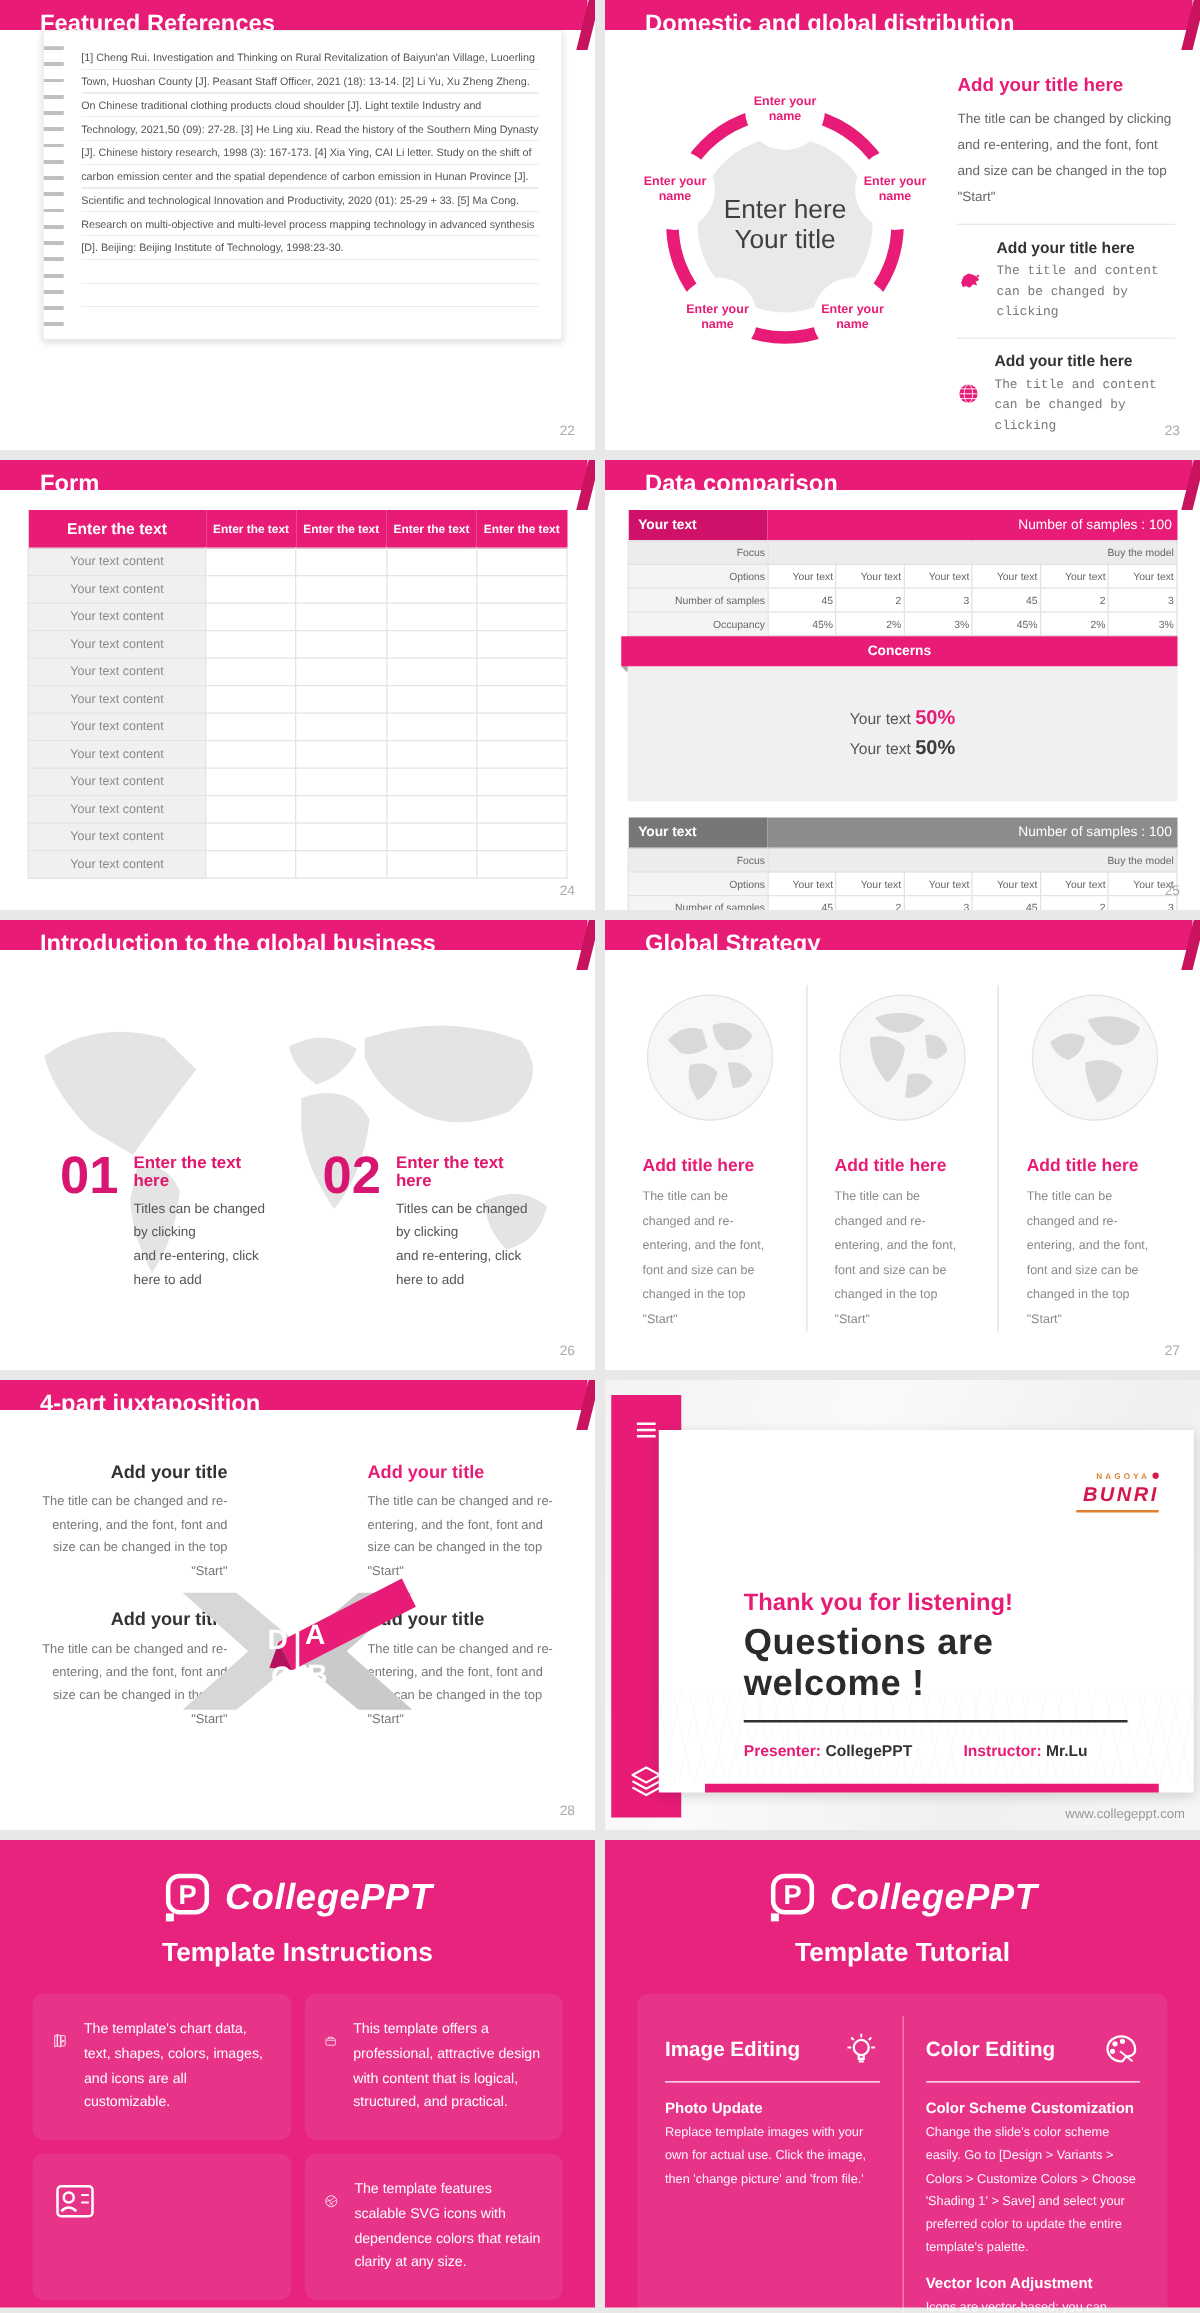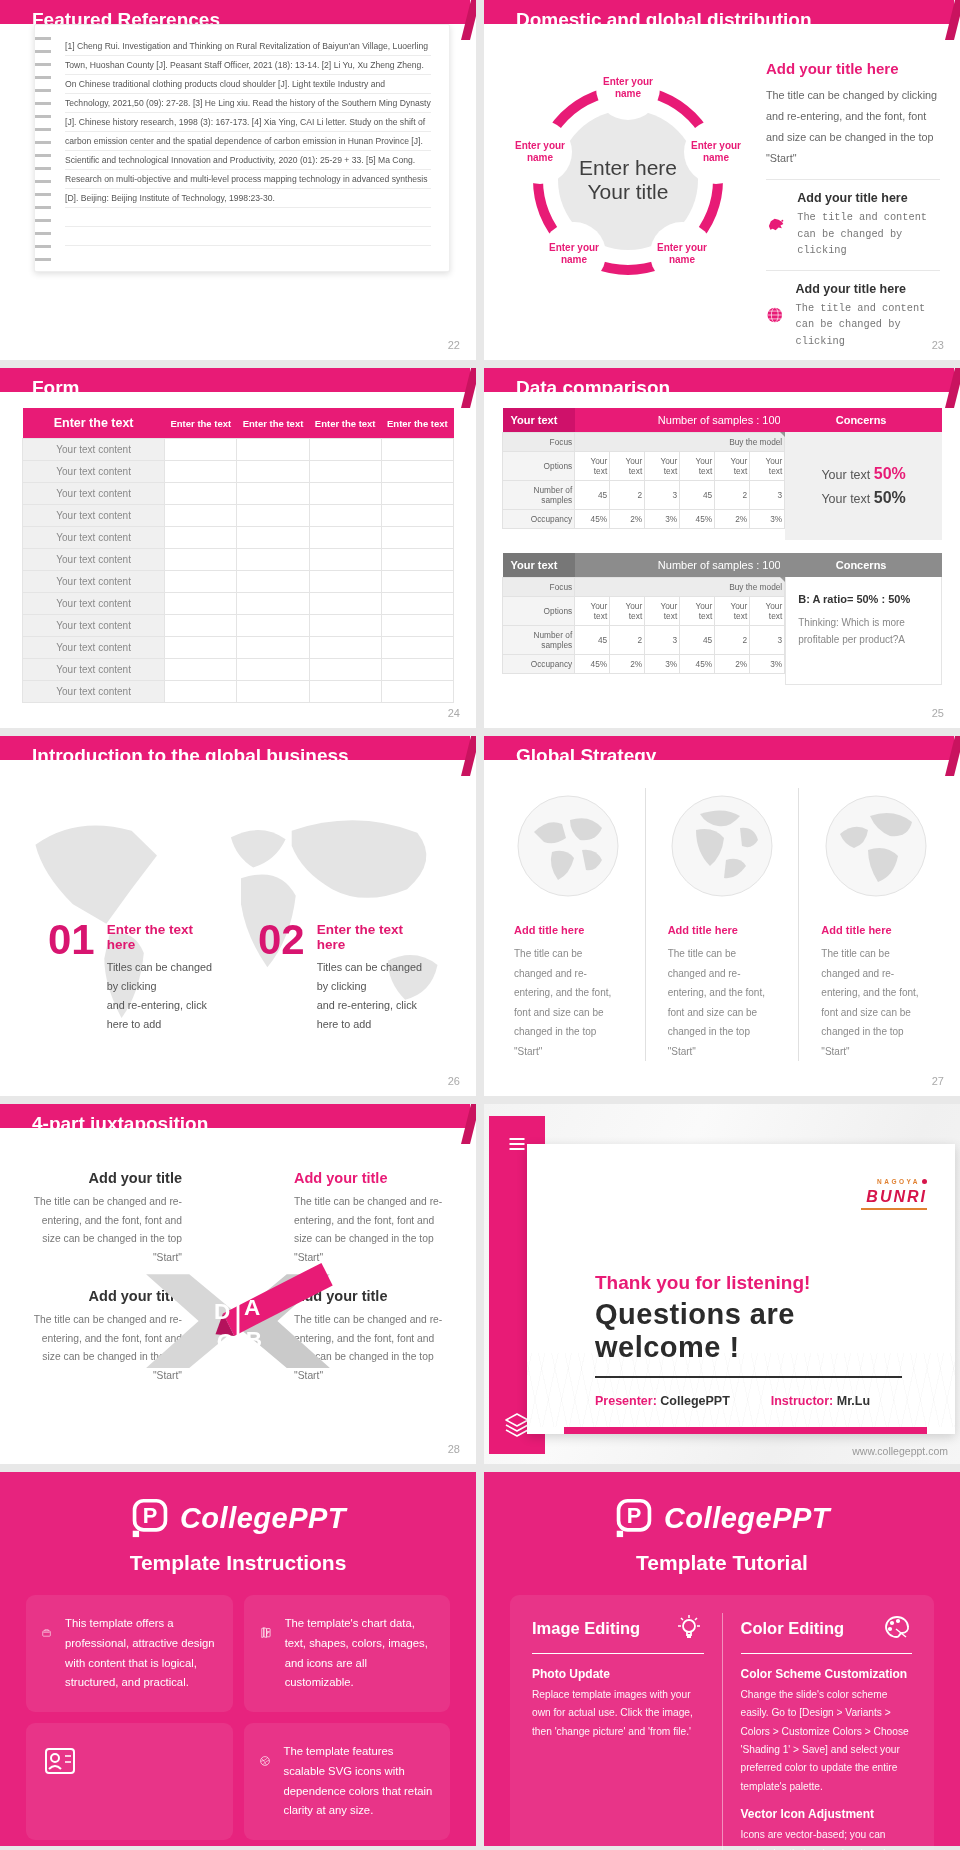--- a/index.html
+++ b/index.html
@@ -33,21 +33,21 @@
 
   
   .formtable { width:calc(100% - 44px); margin:16px 22px 0; border-collapse:collapse; }
   .formtable th { background:#E81B76; color:#fff; font-size:9.5px; padding:8px 2px; }
   .formtable th:first-child { width:33%; font-size:12.5px; }
   .formtable td { border:1px solid #e4e4e4; height:22px; font-size:10px; color:#8a8a8a; text-align:center; }
   .formtable td:first-child { background:#f0f0f0; }
 
   
   .s25-body { padding:16px 18px 0; }
-  .s25-group { display:flex; margin-bottom:13px; }
+  .s25-group { display:flex; margin-bottom:13px;flex-direction:column; }
   .dtable { border-collapse:collapse; flex:1.8; height:min-content; }
   .dtable td { border:1px solid #e2e2e2; font-size:8.3px; color:#666; text-align:right; padding:4px 2px; }
   .dt-head td { border:none; color:#fff; font-size:11px; padding:6px 4px; }
   .dt-head .dt-name { text-align:left; padding-left:8px; font-weight:bold; }
   .pinkhead .dt-name { background:#cf116a; } .pinkhead td { background:#E81B76; }
   .grayhead .dt-name { background:#777; } .grayhead td { background:#8c8c8c; }
   .dt-focus td { background:#ececec; }
   .dt-label { background:#f4f4f4; }
   .concern { flex:1; position:relative; }
   .concern-head { position:relative; margin-left:-5px; height:24px; line-height:24px; text-align:center; color:#fff; font-weight:bold; font-size:11px; }
@@ -67,21 +67,21 @@
   .s26-item { display:flex; gap:12px; flex:1; }
   .s26-num { color:#d81570; font-size:42px; font-weight:bold; line-height:1; }
   .s26-item h4 { color:#e0186f; font-size:13.5px; margin:3px 0 6px; }
   .s26-item p { color:#555; font-size:10.8px; line-height:1.75; }
 
   
   .s27-cols { display:flex; padding:28px 8px 0; }
   .s27-col { flex:1; padding:0 22px; }
   .s27-col + .s27-col { border-left:1px solid #e0e0e0; }
   .globe { display:block; margin:6px auto 26px; }
-  .s27-col h4 { color:#E81B76; font-size:11px; margin-bottom:8px; }
+  .s27-col h4 { color:#E81B76; font-size:14px; margin-bottom:8px; }
   .s27-col p { color:#8a8a8a; font-size:10px; line-height:1.95; }
 
   
   .s28-grid { position:relative; height:320px; }
   .quad { position:absolute; width:158px; }
   .quad h4 { font-size:14.5px; color:#333; margin-bottom:7px; }
   .quad.accent h4 { color:#E81B76; }
   .quad p { font-size:10.3px; color:#777; line-height:1.8; }
   .q-tl { left:24px; top:42px; text-align:right; } .q-tr { right:24px; top:42px; }
   .q-bl { left:24px; top:160px; text-align:right; } .q-br { right:24px; top:160px; }
@@ -116,21 +116,21 @@
   .panel { background:#E7237E; position:relative; padding-top:26px; }
   .brand { display:flex; align-items:center; justify-content:center; gap:10px; }
   .brand .bname { color:#fff; font-size:29px; font-weight:bold; font-style:italic; letter-spacing:.5px; }
   .panel h2 { text-align:center; color:#fff; font-size:21px; margin-top:13px; }
   .cards { display:grid; grid-template-columns:1fr 1fr; gap:11px; margin:20px 26px 0; }
   .pcard { background:rgba(255,255,255,.08); border-radius:9px; padding:19px 15px; display:flex; gap:13px; align-items:flex-start; }
   .pcard p { color:#fff; font-size:11.3px; line-height:1.75; }
   .tut { background:rgba(255,255,255,.08); border-radius:9px; margin:20px 26px 0; display:flex; padding:18px 4px 20px; min-height:228px; }
   .tutcol { flex:1; padding:0 18px; }
   .tutcol + .tutcol { border-left:1px solid rgba(255,255,255,.45); }
-  .tuthead { display:flex; justify-content:space-between; align-items:center; }
+  .tuthead { display:flex; justify-content:space-between; align-items:center;margin-top:12px; }
   .tuthead h3 { color:#fff; font-size:16.5px; }
   .tutcol .rule { border-top:1px solid #fff; margin:10px 0 13px; }
   .tutsec h4 { color:#fff; font-size:12px; margin-bottom:5px; }
   .tutsec p { color:rgba(255,255,255,.95); font-size:10.2px; line-height:1.8; margin-bottom:11px; }
 </style>
 </head>
 <body>
 
 <div class="grid">
 
@@ -566,37 +566,37 @@
         <text x="22" y="28" text-anchor="middle" fill="#fff" font-size="24" font-weight="bold" font-family="Liberation Sans, sans-serif">P</text>
         <rect x="3" y="36" width="7" height="7" fill="#fff"></rect>
       </svg>
       <span class="bname">CollegePPT</span>
     </div>
     <h2>Template Instructions</h2>
     <div class="cards">
       <div class="pcard">
         <svg width="38" height="38" viewBox="0 0 38 38">
             <g fill="none" stroke="#fff" stroke-width="2">
-              <rect x="6" y="12" width="26" height="18" rx="3"></rect>
-              <path d="M13,12 V8 h12 v4"></path>
-              <path d="M8,17 h22" stroke-width="1.6"></path>
-            </g>
-          </svg>
-        <p>This template offers a professional, attractive design with content that is logical, structured, and practical.</p>
-      </div>
-      <div class="pcard">
-        <svg width="38" height="38" viewBox="0 0 38 38">
-            <g fill="none" stroke="#fff" stroke-width="2">
               <path d="M8,6 L14,4 V30 L8,32 Z"></path>
               <path d="M14,4 L22,6 V32 L14,30 Z"></path>
               <rect x="22" y="6" width="10" height="24" rx="2"></rect>
               <text x="27" y="22" fill="#fff" stroke="none" font-size="10" font-weight="bold" text-anchor="middle" font-family="Liberation Sans, sans-serif">P</text>
             </g>
           </svg>
         <p>The template's chart data, text, shapes, colors, images, and icons are all customizable.</p>
+      </div>
+      <div class="pcard">
+        <svg width="38" height="38" viewBox="0 0 38 38">
+            <g fill="none" stroke="#fff" stroke-width="2">
+              <rect x="6" y="12" width="26" height="18" rx="3"></rect>
+              <path d="M13,12 V8 h12 v4"></path>
+              <path d="M8,17 h22" stroke-width="1.6"></path>
+            </g>
+          </svg>
+        <p>This template offers a professional, attractive design with content that is logical, structured, and practical.</p>
       </div>
       <div class="pcard">
         <svg width="38" height="38" viewBox="0 0 38 38">
             <g fill="none" stroke="#fff" stroke-width="2">
               <rect x="5" y="7" width="28" height="24" rx="3"></rect>
               <circle cx="14" cy="16" r="4"></circle>
               <path d="M8,27 Q14,21 20,27"></path>
               <path d="M24,14 h6 M24,20 h6" stroke-width="1.6"></path>
             </g>
           </svg>

